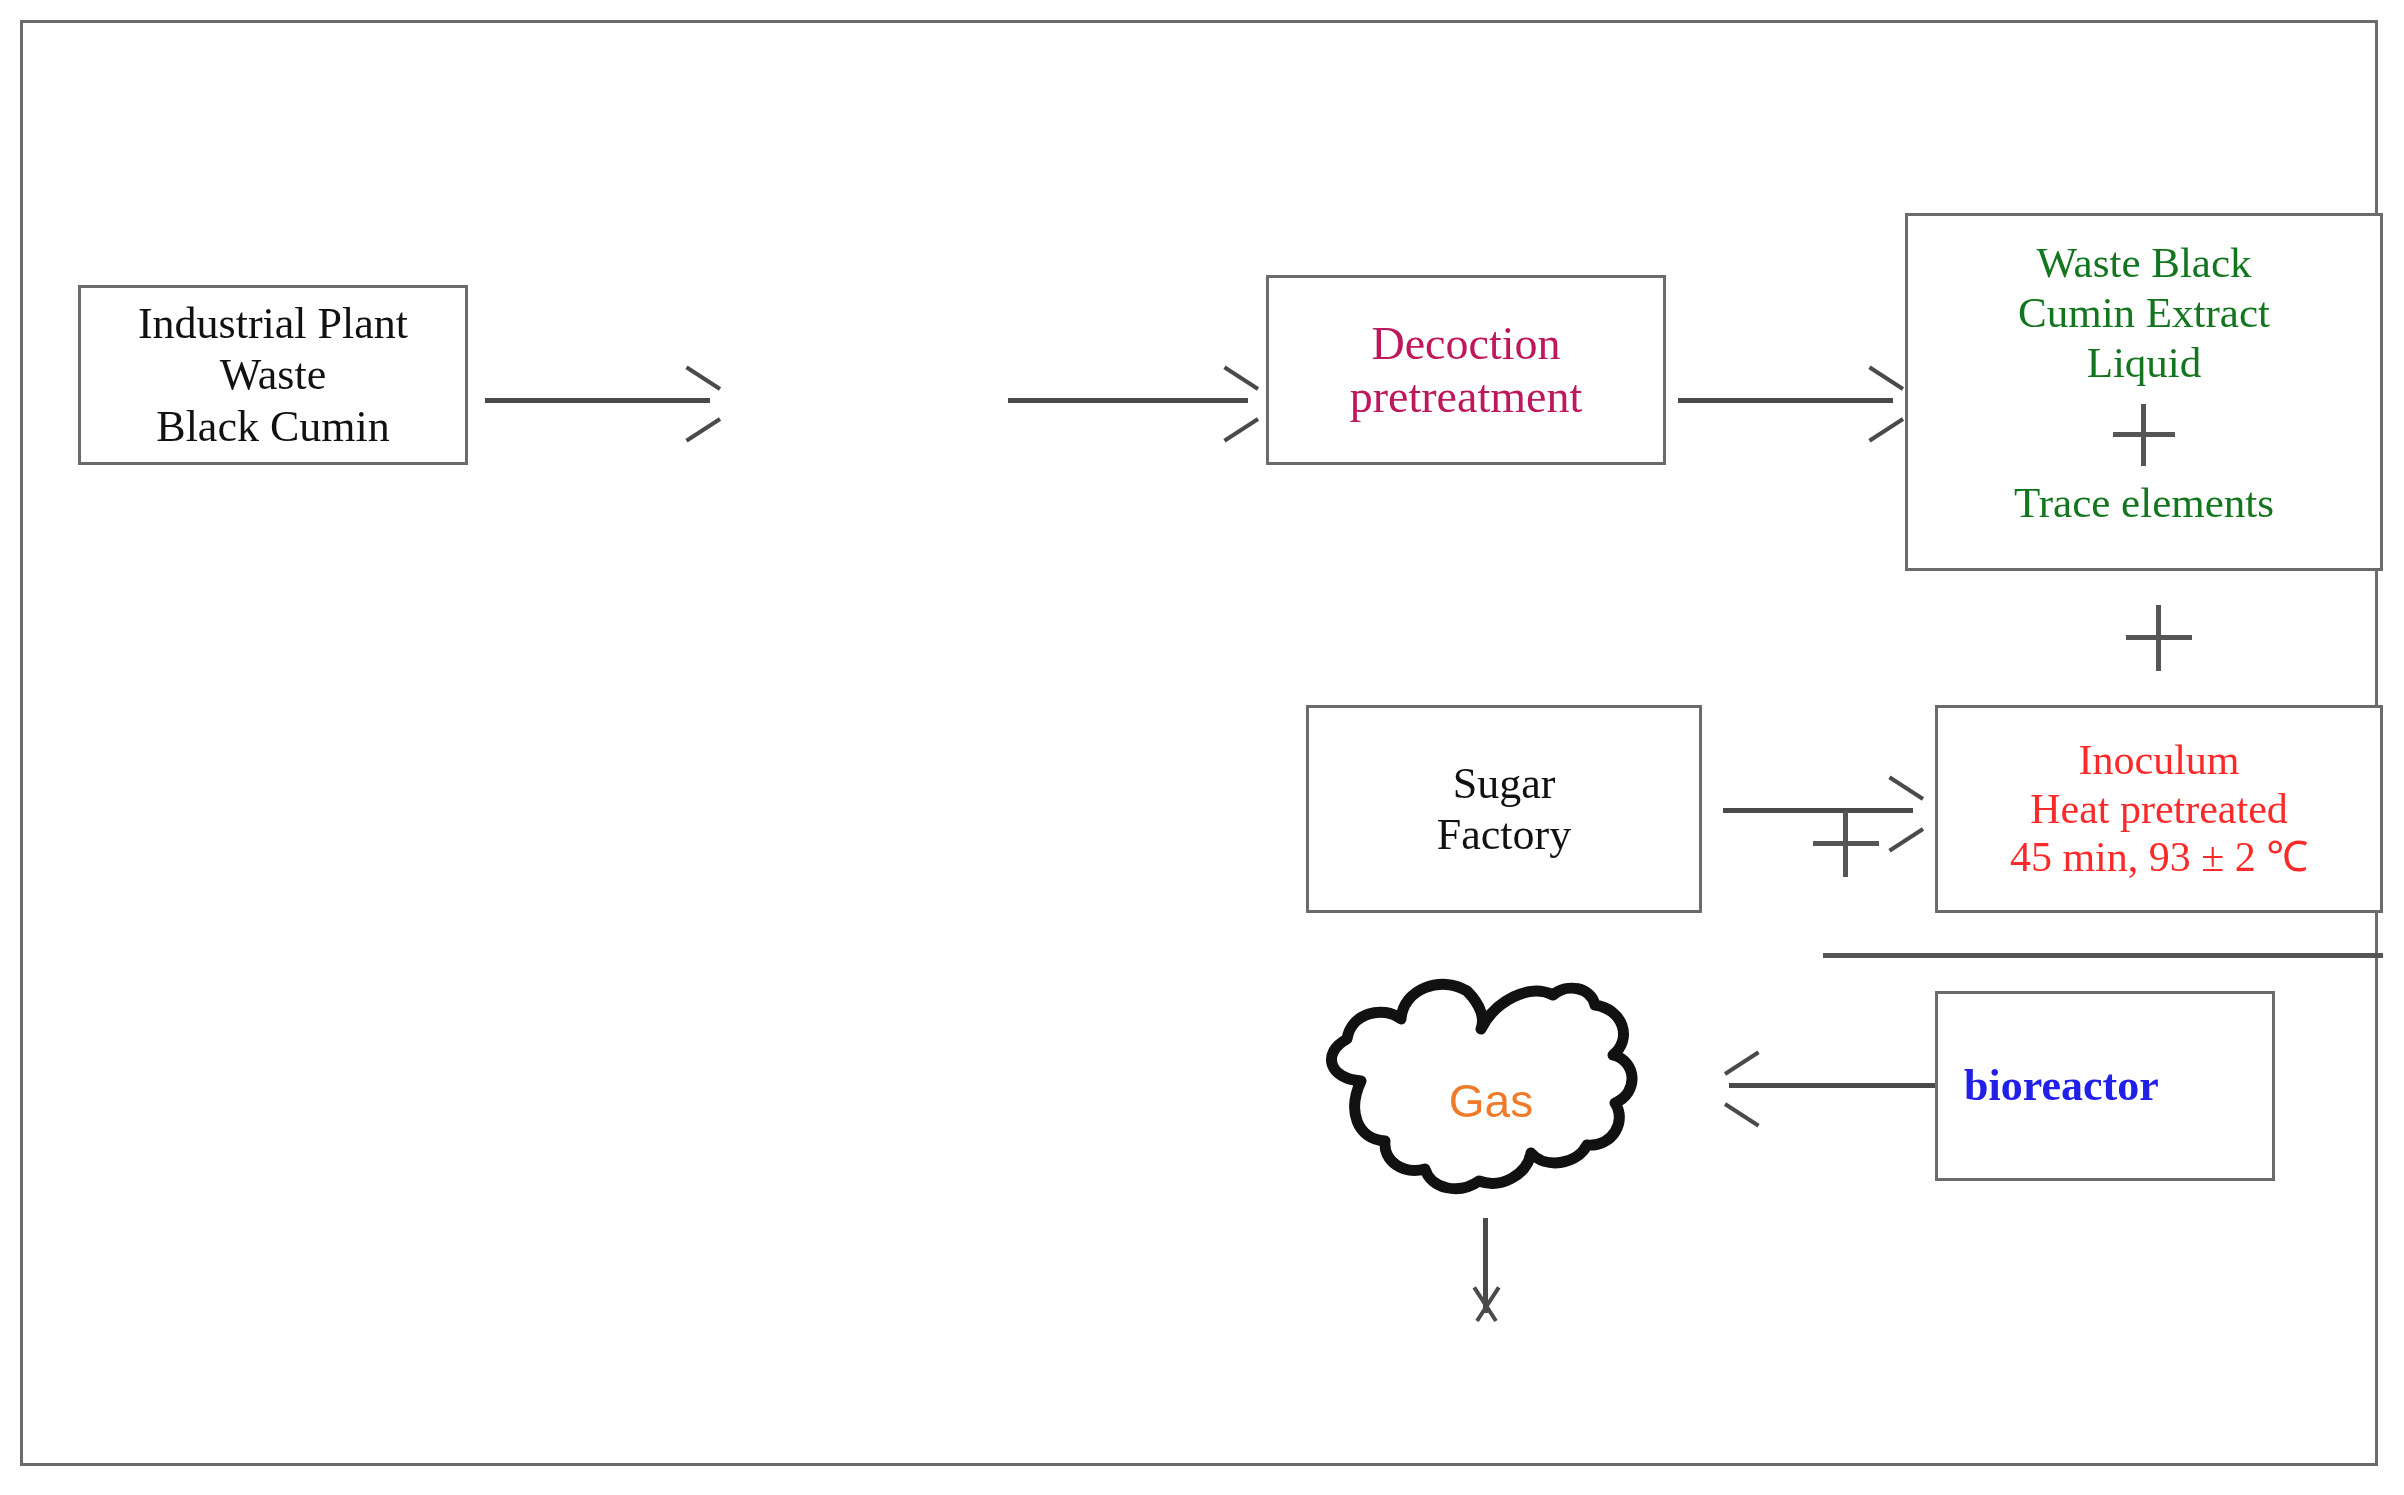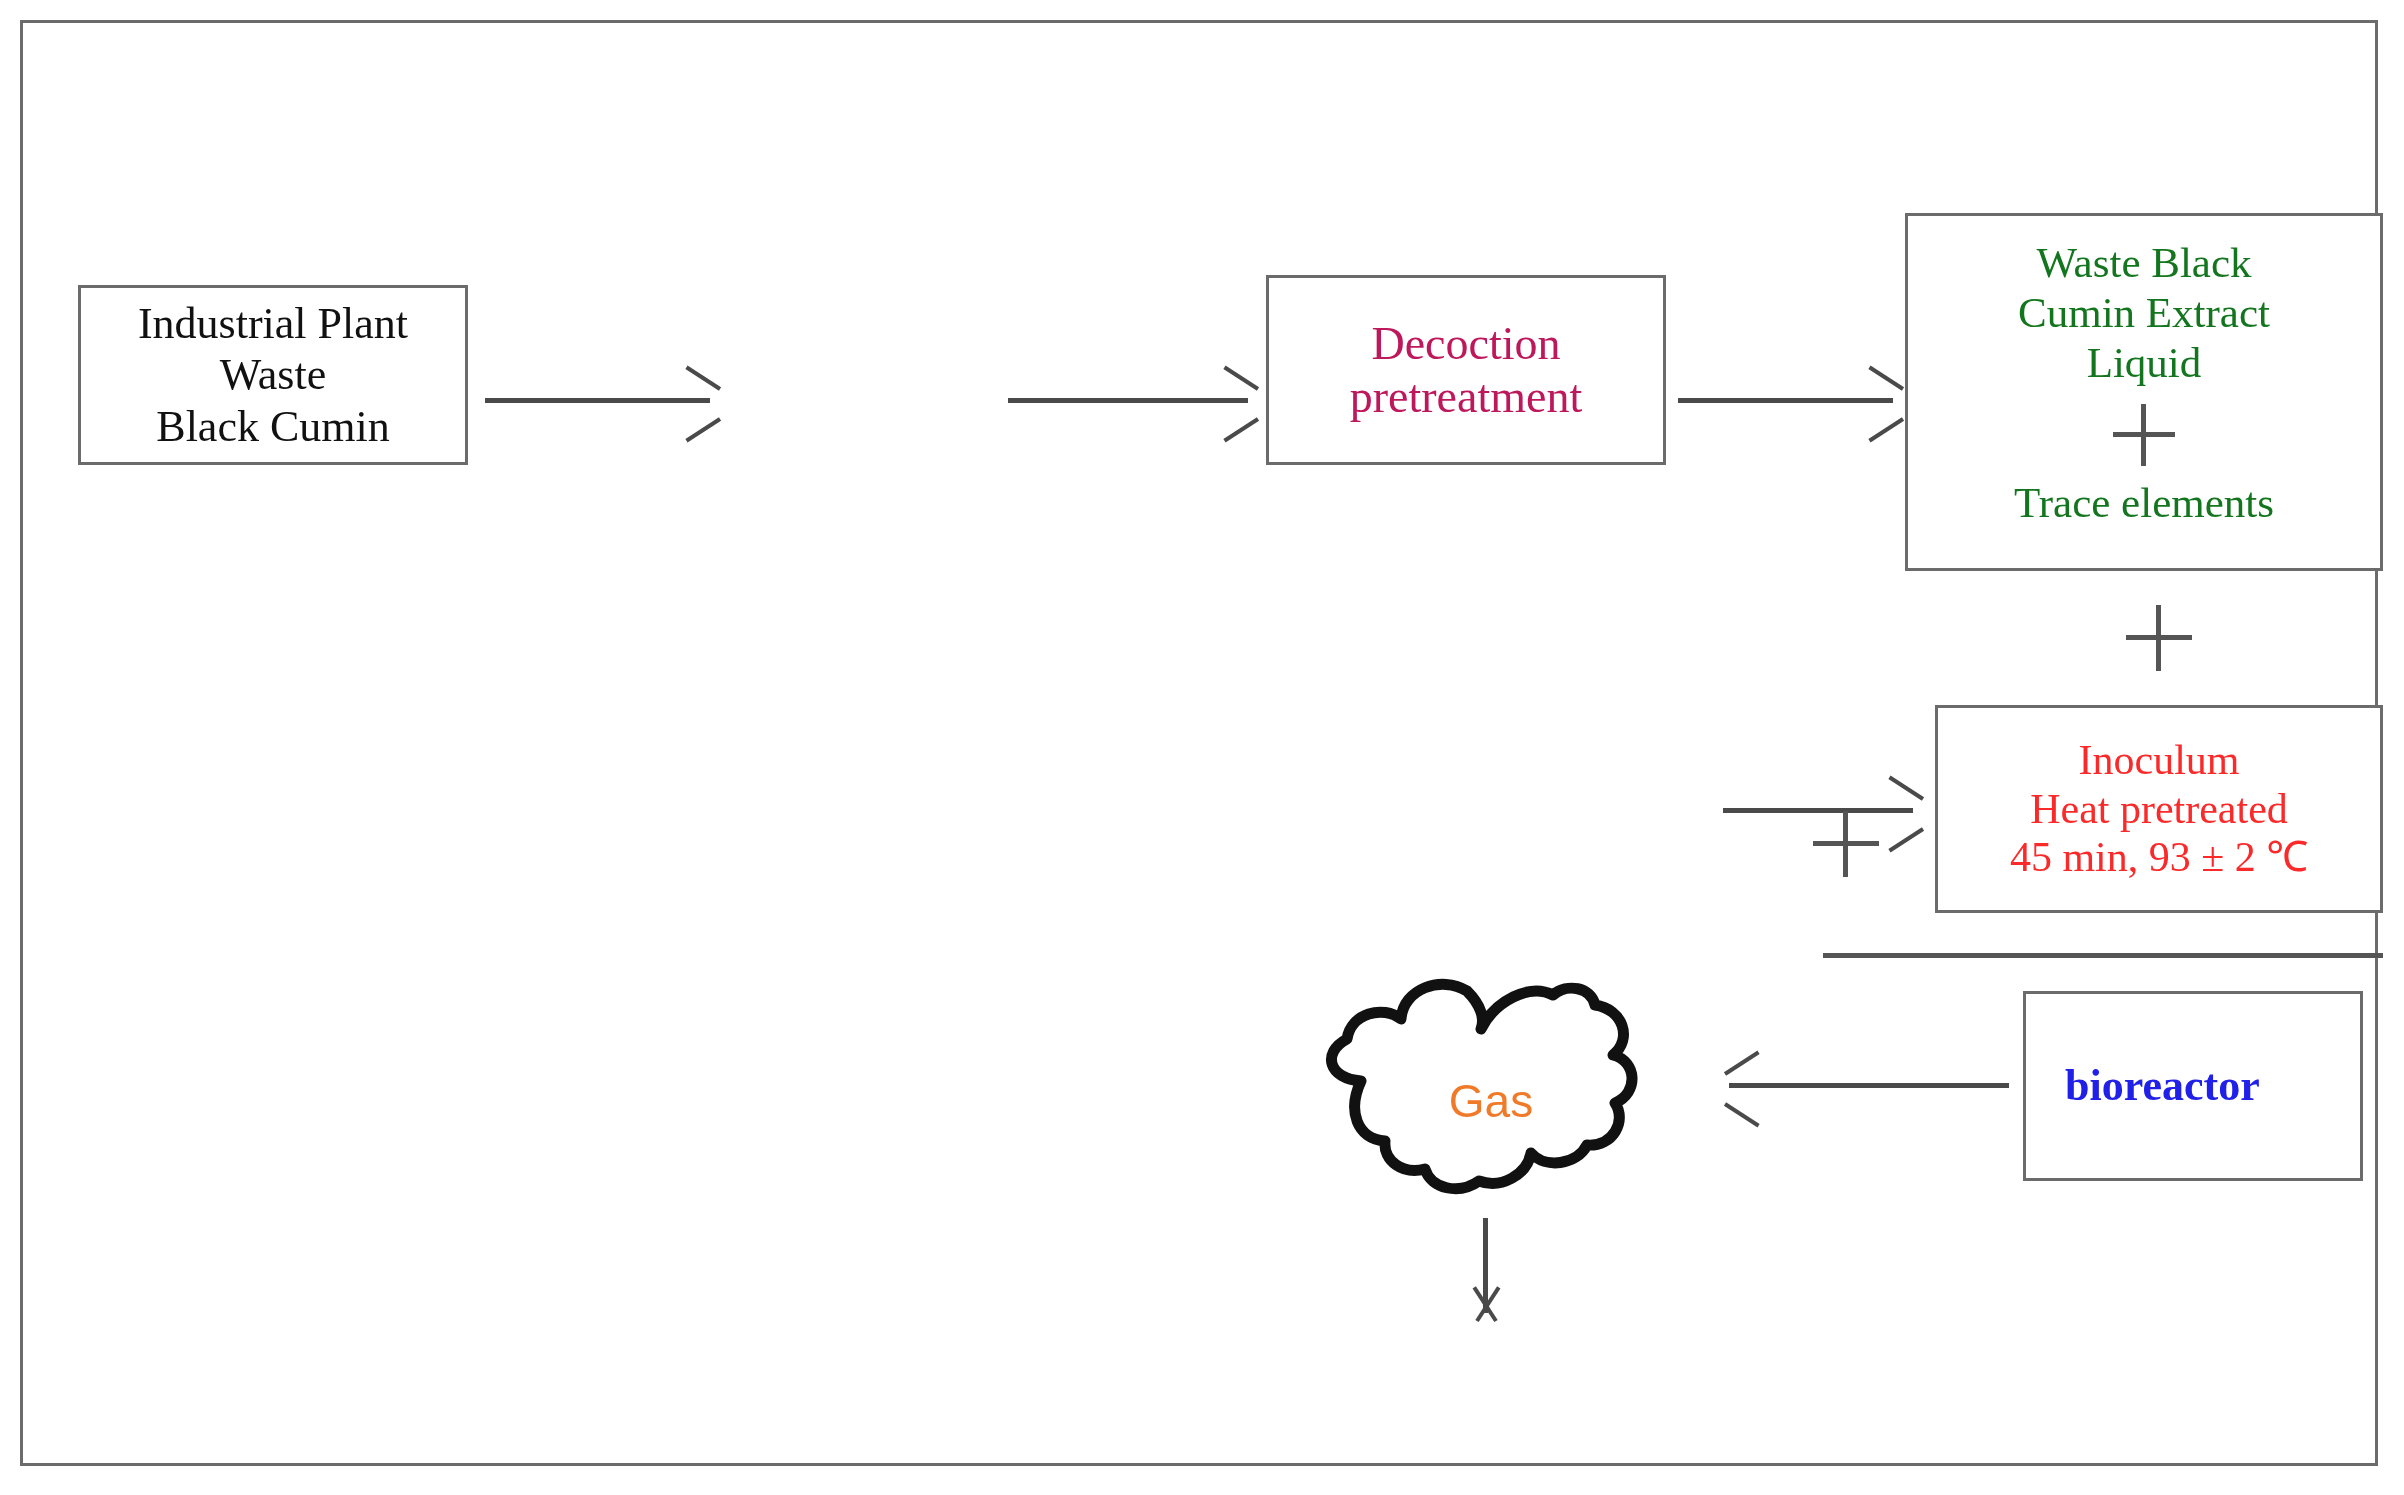--- a/index.html
+++ b/index.html
@@ -63,23 +63,23 @@
   }
   #node-sugar-factory {
     left: 1283px; top: 682px; width: 396px; height: 208px;
     font-size: 44px; color: #111111;
   }
   #node-inoculum {
     left: 1912px; top: 682px; width: 448px; height: 208px;
     font-size: 42px; color: #FA2A2A;
   }
   #node-bioreactor {
-    left: 2000px; top: 968px; width: 340px; height: 190px;
+    left: 1912px; top: 968px; width: 340px; height: 190px;
     font-size: 44px; color: #2020E8; font-weight: bold;
-    align-items: flex-start; padding-left: 39px;
+    align-items: flex-start; padding-left: 26px;
   }
   #node-gctcd {
     left: 1334px; top: 1288px; width: 260px; height: 90px;
     font-size: 46px; color: #9A32D6;
     font-family: "Liberation Sans", sans-serif;
   }
 
   
   .plus-inline {
     display: block;
@@ -242,20 +242,24 @@
     <div class="node" id="node-extract-liquid">
       <span class="ln">Waste Black</span>
       <span class="ln">Cumin Extract</span>
       <span class="ln">Liquid</span>
       <span class="plus-inline"></span>
       <span class="ln">Trace elements</span>
     </div>
 
     <div class="plus-sign" id="plus-extract-inoculum"></div>
 
+    <div class="node" id="node-sugar-factory">
+      <span class="ln">Sugar</span>
+      <span class="ln">Factory</span>
+    </div>
 
     <div class="arrow-h right" id="arrow-sugar-inoculum">
       <span class="head"></span>
     </div>
 
     <div class="plus-sign" id="plus-sugar-inoculum"></div>
 
     <div class="node" id="node-inoculum">
       <span class="ln">Inoculum</span>
       <span class="ln">Heat pretreated</span>

